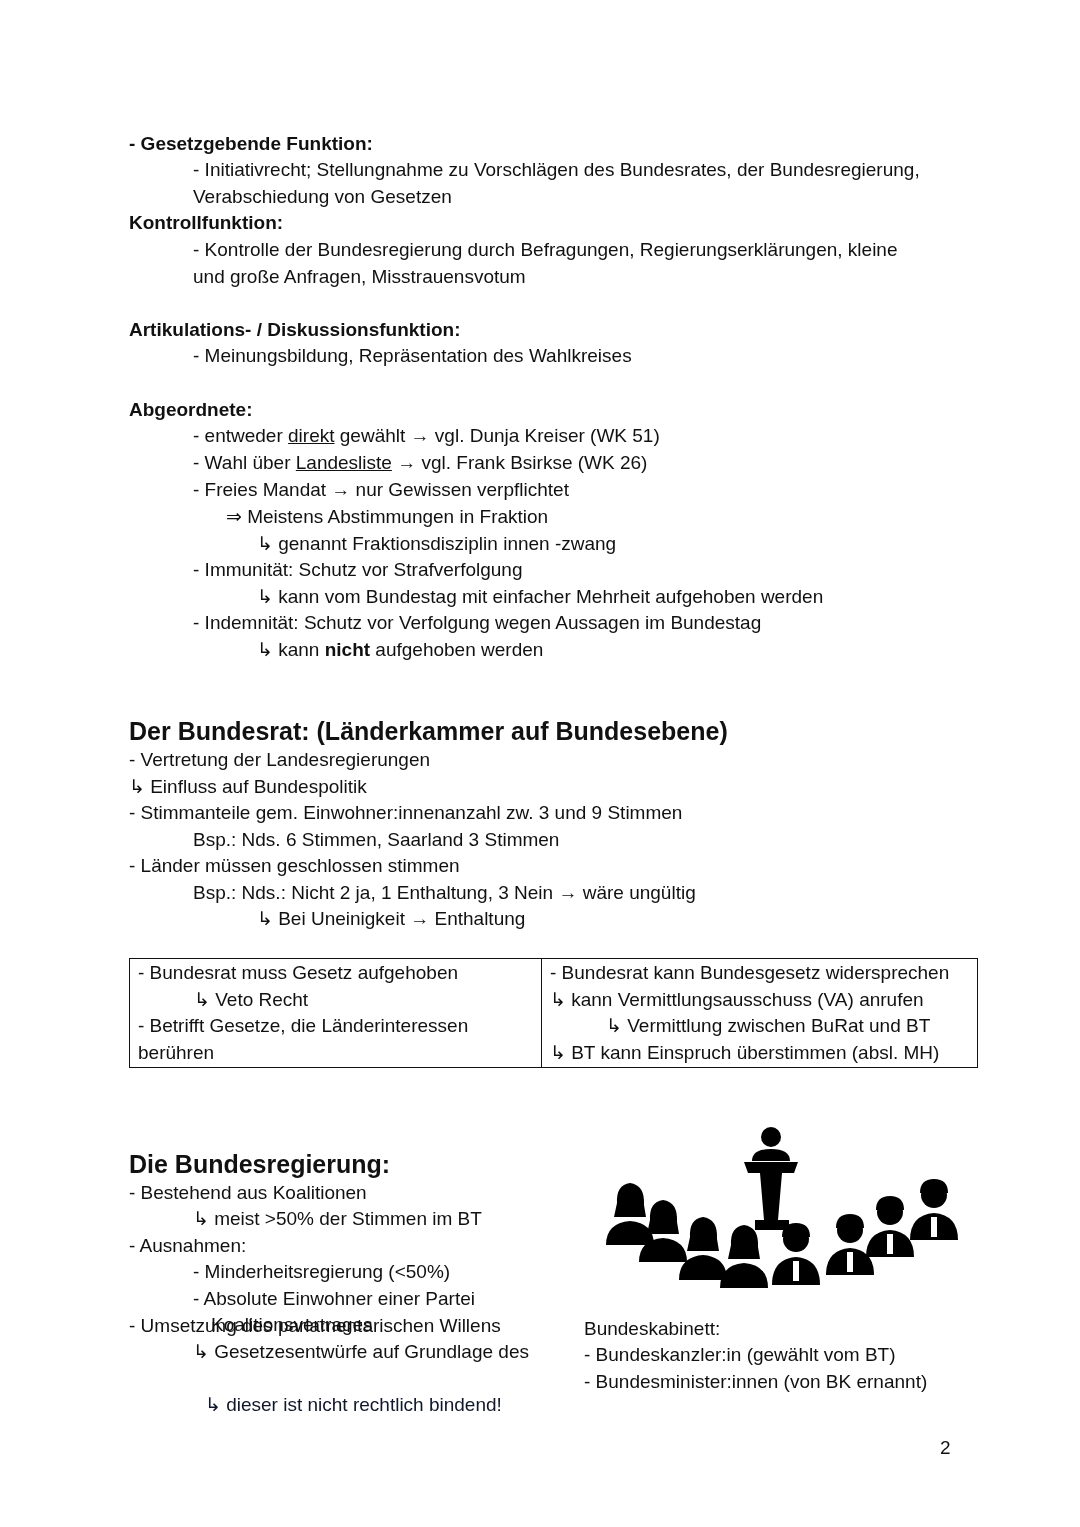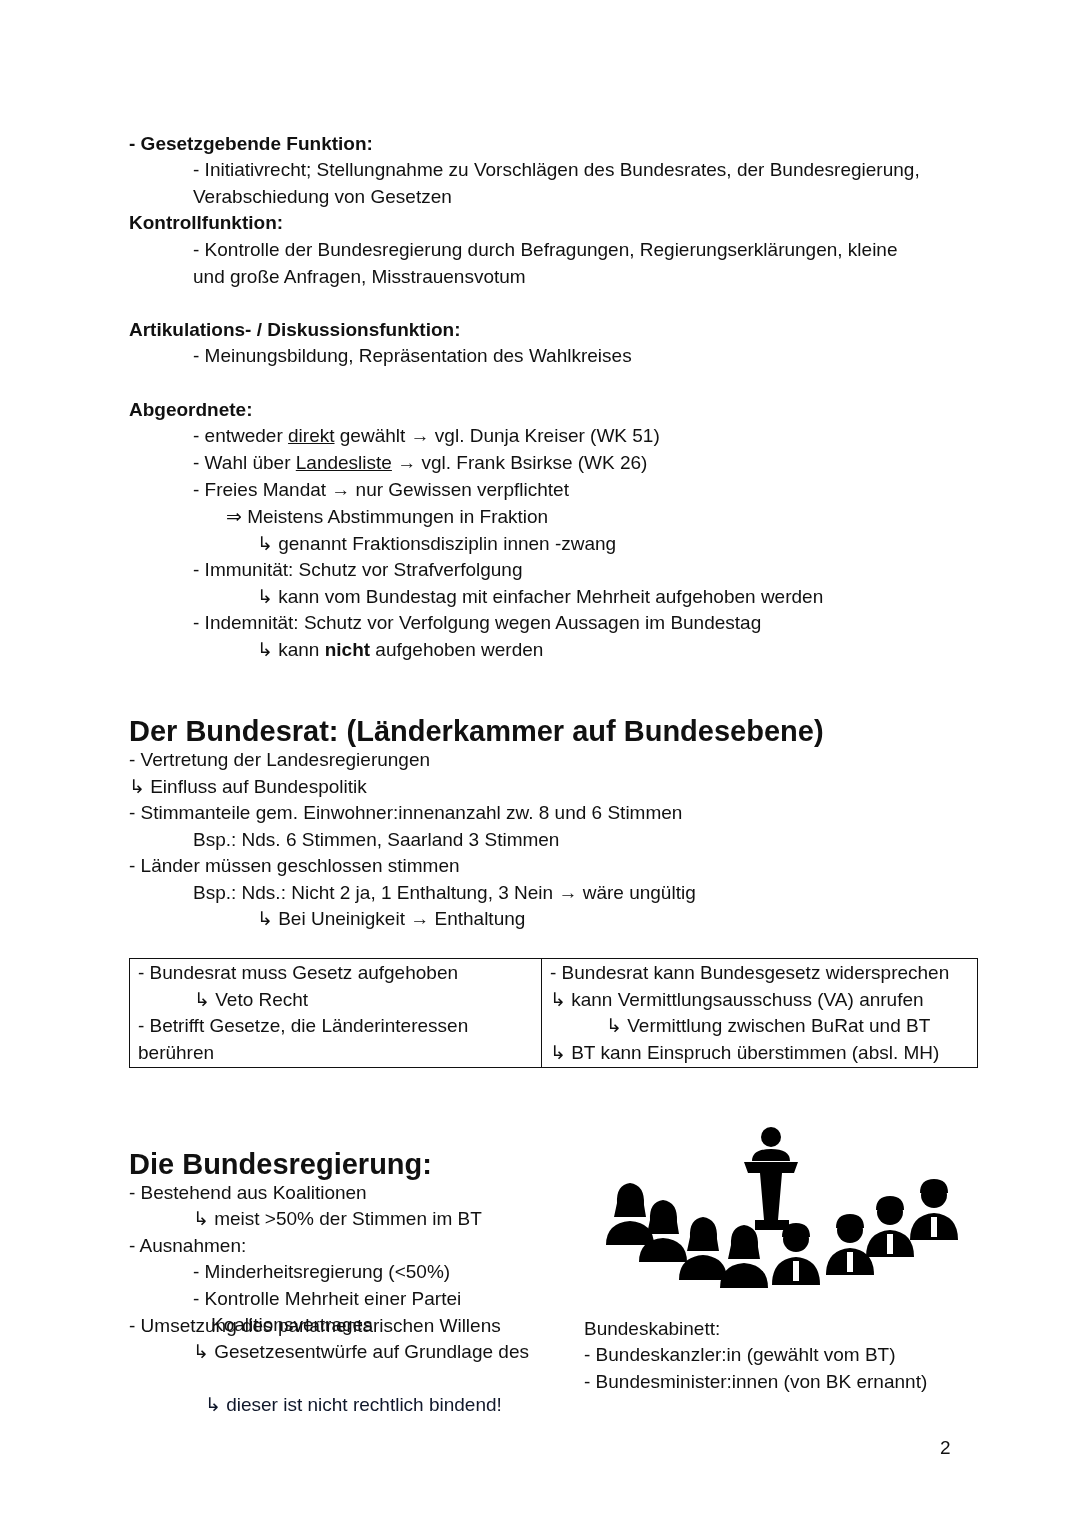--- a/index.html
+++ b/index.html
@@ -4,21 +4,21 @@
   <style>
     html, body { margin: 0; padding: 0; background: #ffffff; }
     body {
       width: 1080px; height: 1527px; position: relative; overflow: hidden;
       font-family: "Liberation Sans", "DejaVu Sans", sans-serif;
       color: #111111; font-size: 19px;
     }
     .line { position: absolute; white-space: nowrap; line-height: 26px; }
     .b { font-weight: bold; }
     .u { text-decoration: underline; }
-    .h2 { font-size: 29px; font-weight: bold; line-height: 30px; }
+    .h2 { font-size: 25px; font-weight: bold; line-height: 30px; }
     .red { color: #0f172a; }
     table.cmp {
       position: absolute; left: 129px; top: 958px; width: 849px;
       border-collapse: collapse; font-size: 19px;
     }
     table.cmp td {
       border: 1.5px solid #111; vertical-align: top; padding: 1px 8px;
       line-height: 26.5px; white-space: nowrap;
     }
     table.cmp td.l { width: 395px; }
@@ -48,21 +48,21 @@
 <div class="line" style="left:226px;top:504px;">⇒  Meistens Abstimmungen in Fraktion</div>
 <div class="line" style="left:257px;top:531px;">↳ genannt Fraktionsdisziplin innen -zwang</div>
 <div class="line" style="left:193px;top:557px;">- Immunität: Schutz vor Strafverfolgung</div>
 <div class="line" style="left:257px;top:584px;">↳ kann vom Bundestag mit einfacher Mehrheit aufgehoben werden</div>
 <div class="line" style="left:193px;top:610px;">- Indemnität: Schutz vor Verfolgung wegen Aussagen im Bundestag</div>
 <div class="line" style="left:257px;top:637px;"><span>↳ kann </span><span class="b">nicht</span><span> aufgehoben werden</span></div>
 
 <div class="line h2" style="left:129px;top:716px;">Der Bundesrat: (Länderkammer auf Bundesebene)</div>
 <div class="line" style="left:129px;top:747px;">- Vertretung der Landesregierungen</div>
 <div class="line" style="left:129px;top:774px;">↳ Einfluss auf Bundespolitik</div>
-<div class="line" style="left:129px;top:800px;">- Stimmanteile gem. Einwohner:innenanzahl zw. 8 und 6 Stimmen</div>
+<div class="line" style="left:129px;top:800px;">- Stimmanteile gem. Einwohner:innenanzahl zw. 3 und 9 Stimmen</div>
 <div class="line" style="left:193px;top:827px;">Bsp.: Nds. 6 Stimmen, Saarland 3 Stimmen</div>
 <div class="line" style="left:129px;top:853px;">- Länder müssen geschlossen stimmen</div>
 <div class="line" style="left:193px;top:880px;">Bsp.: Nds.: Nicht 2 ja, 1 Enthaltung, 3 Nein → wäre ungültig</div>
 <div class="line" style="left:257px;top:906px;">↳ Bei Uneinigkeit → Enthaltung</div>
 
 <table class="cmp">
   <tbody>
   <tr>
     <td class="l">
       <span class="cell-line">- Bundesrat muss Gesetz aufgehoben</span>
@@ -78,21 +78,21 @@
     </td>
   </tr>
 </tbody>
   </table>
 
 <div class="line h2" style="left:129px;top:1149px;">Die Bundesregierung:</div>
 <div class="line" style="left:129px;top:1180px;">- Bestehend aus Koalitionen</div>
 <div class="line" style="left:193px;top:1206px;">↳ meist &gt;50% der Stimmen im BT</div>
 <div class="line" style="left:129px;top:1233px;">- Ausnahmen:</div>
 <div class="line" style="left:193px;top:1259px;">- Minderheitsregierung (&lt;50%)</div>
-<div class="line" style="left:193px;top:1286px;">- Kontrolle Mehrheit einer Partei</div>
+<div class="line" style="left:193px;top:1286px;">- Absolute Einwohner einer Partei</div>
 <div class="line" style="left:129px;top:1313px;">- Umsetzung des parlamentarischen Willens</div>
 <div class="line" style="left:193px;top:1339px;">↳ Gesetzesentwürfe auf Grundlage des</div>
 <div class="line" style="left:211px;top:1312px;text-align:right;">Koalitionsvertrages</div>
 <div class="line red" style="left:205px;top:1392px;">↳ dieser ist nicht rechtlich bindend!</div>
 
 <div class="illus">
   <svg width="370" height="175" viewBox="0 0 370 175" xmlns="http://www.w3.org/2000/svg">
     <g fill="#000">
 
       <circle cx="171" cy="12" r="10"></circle>

